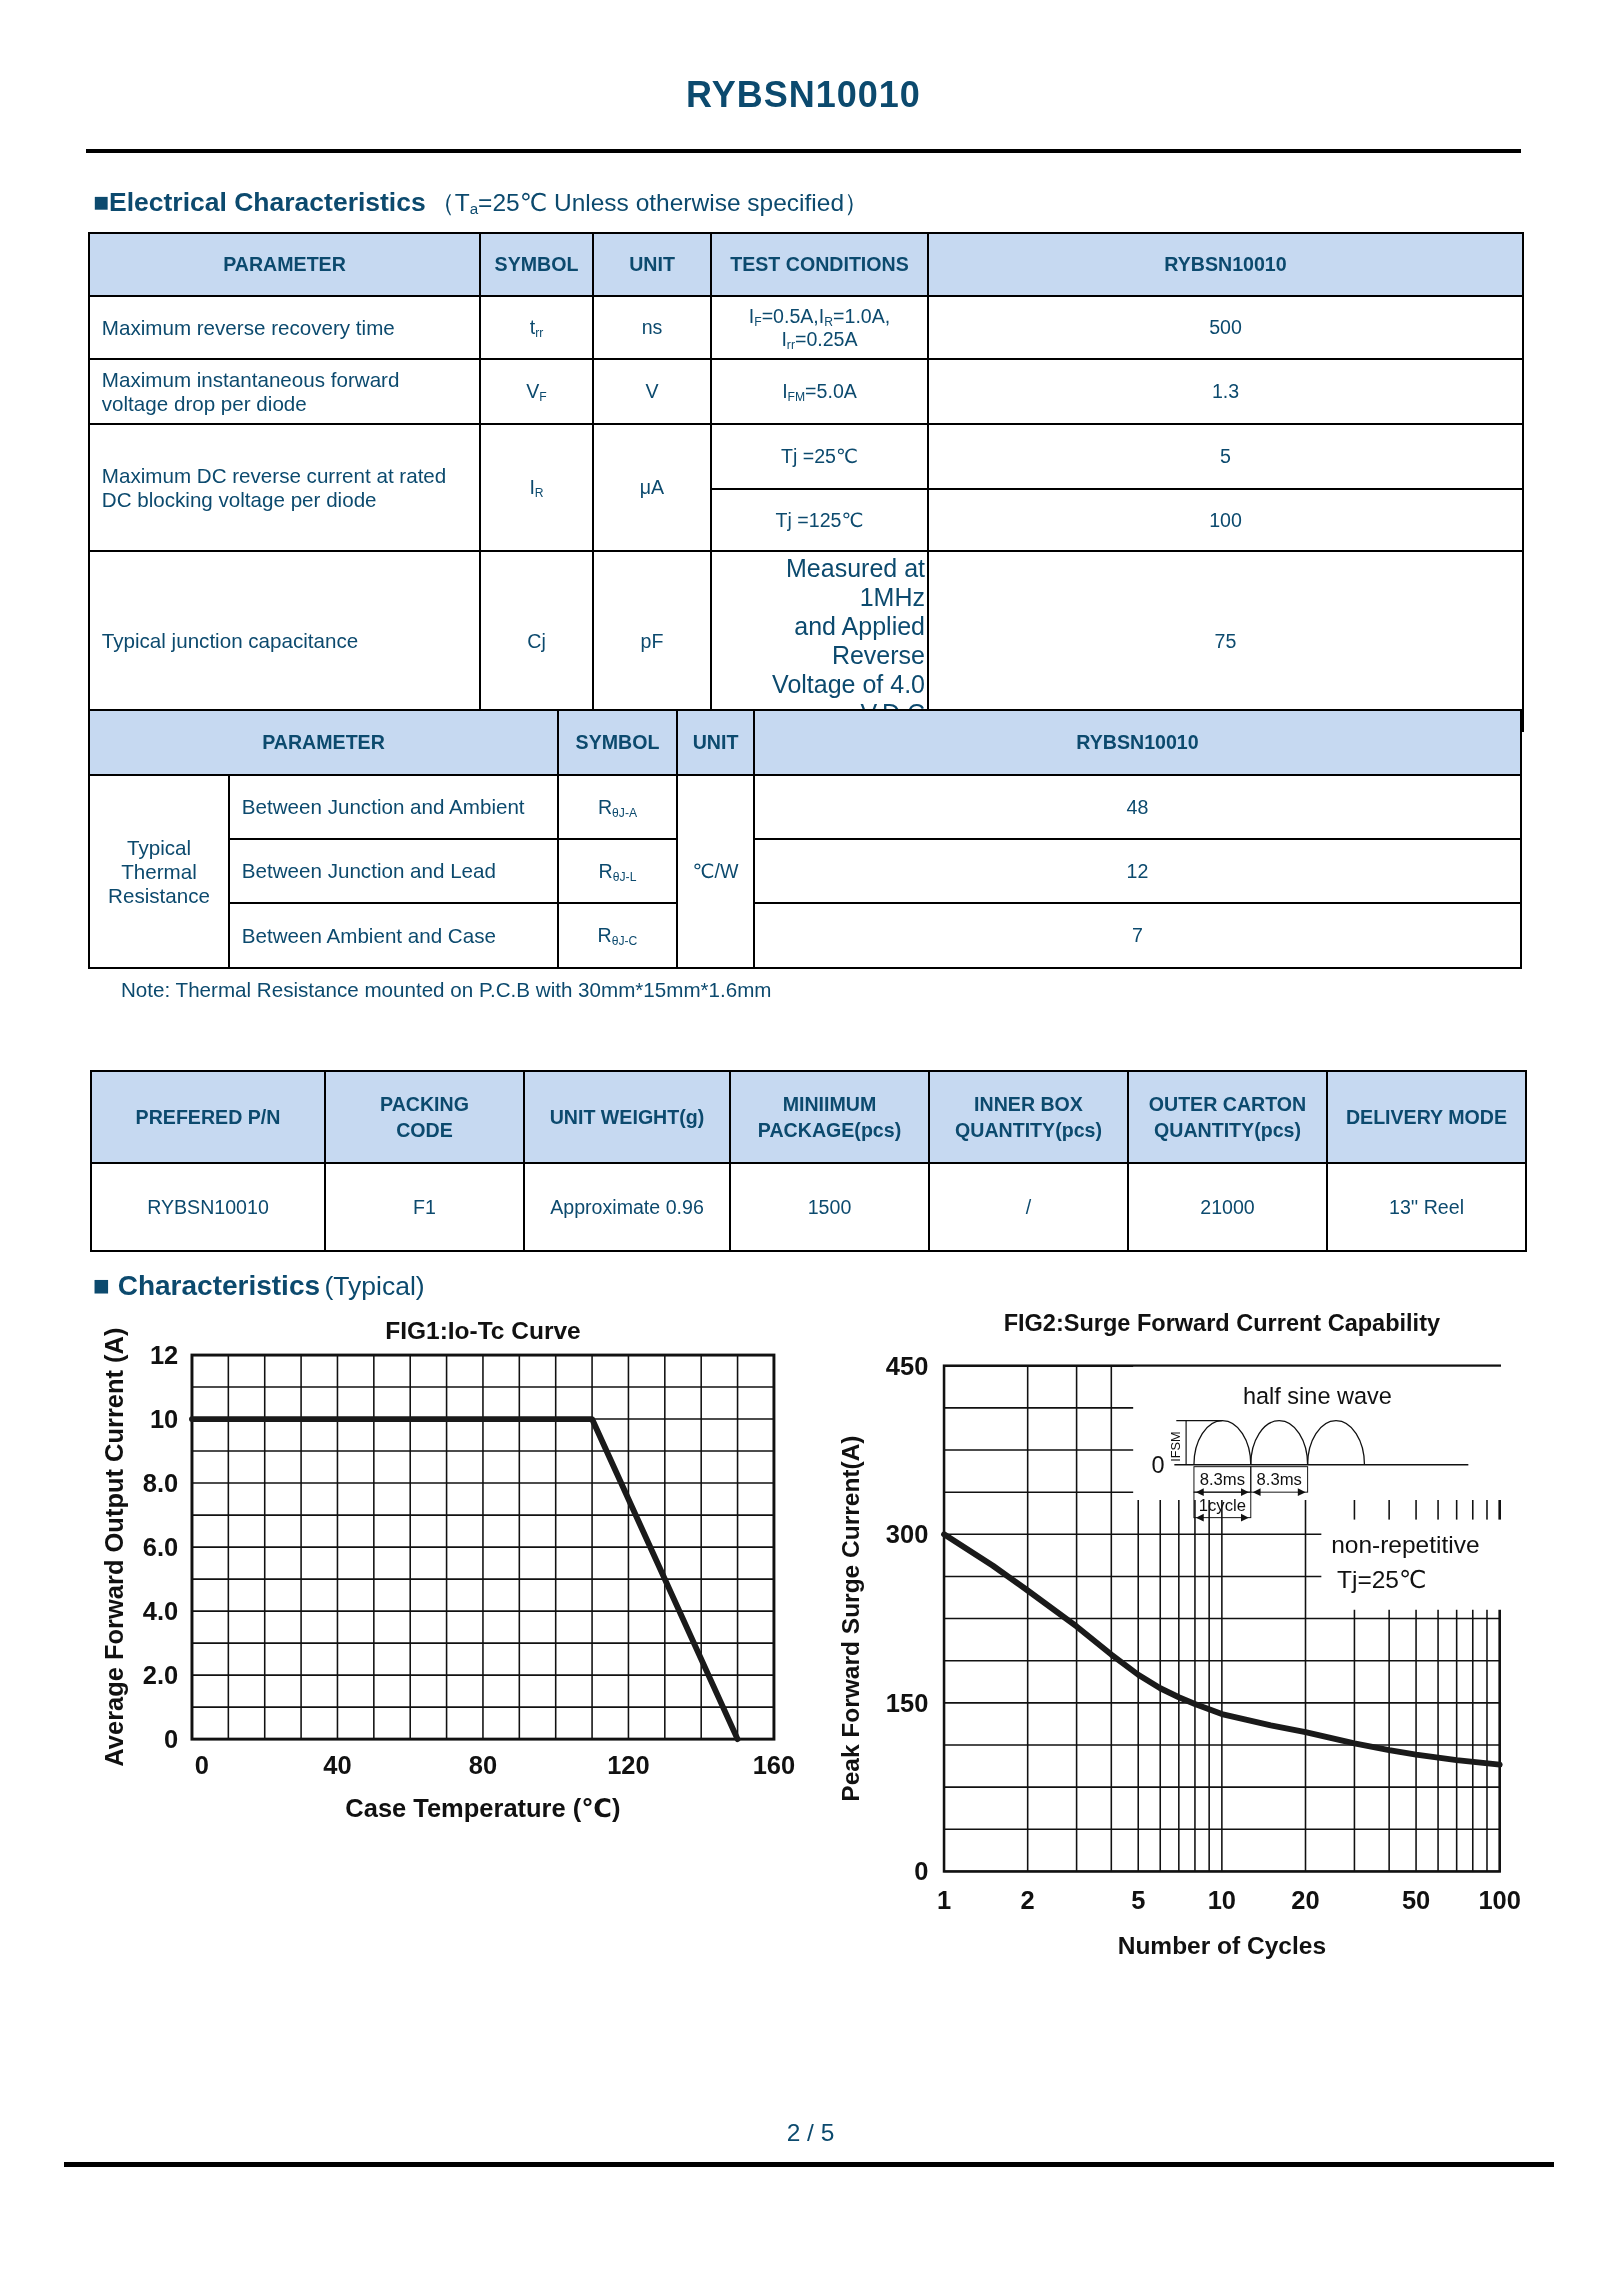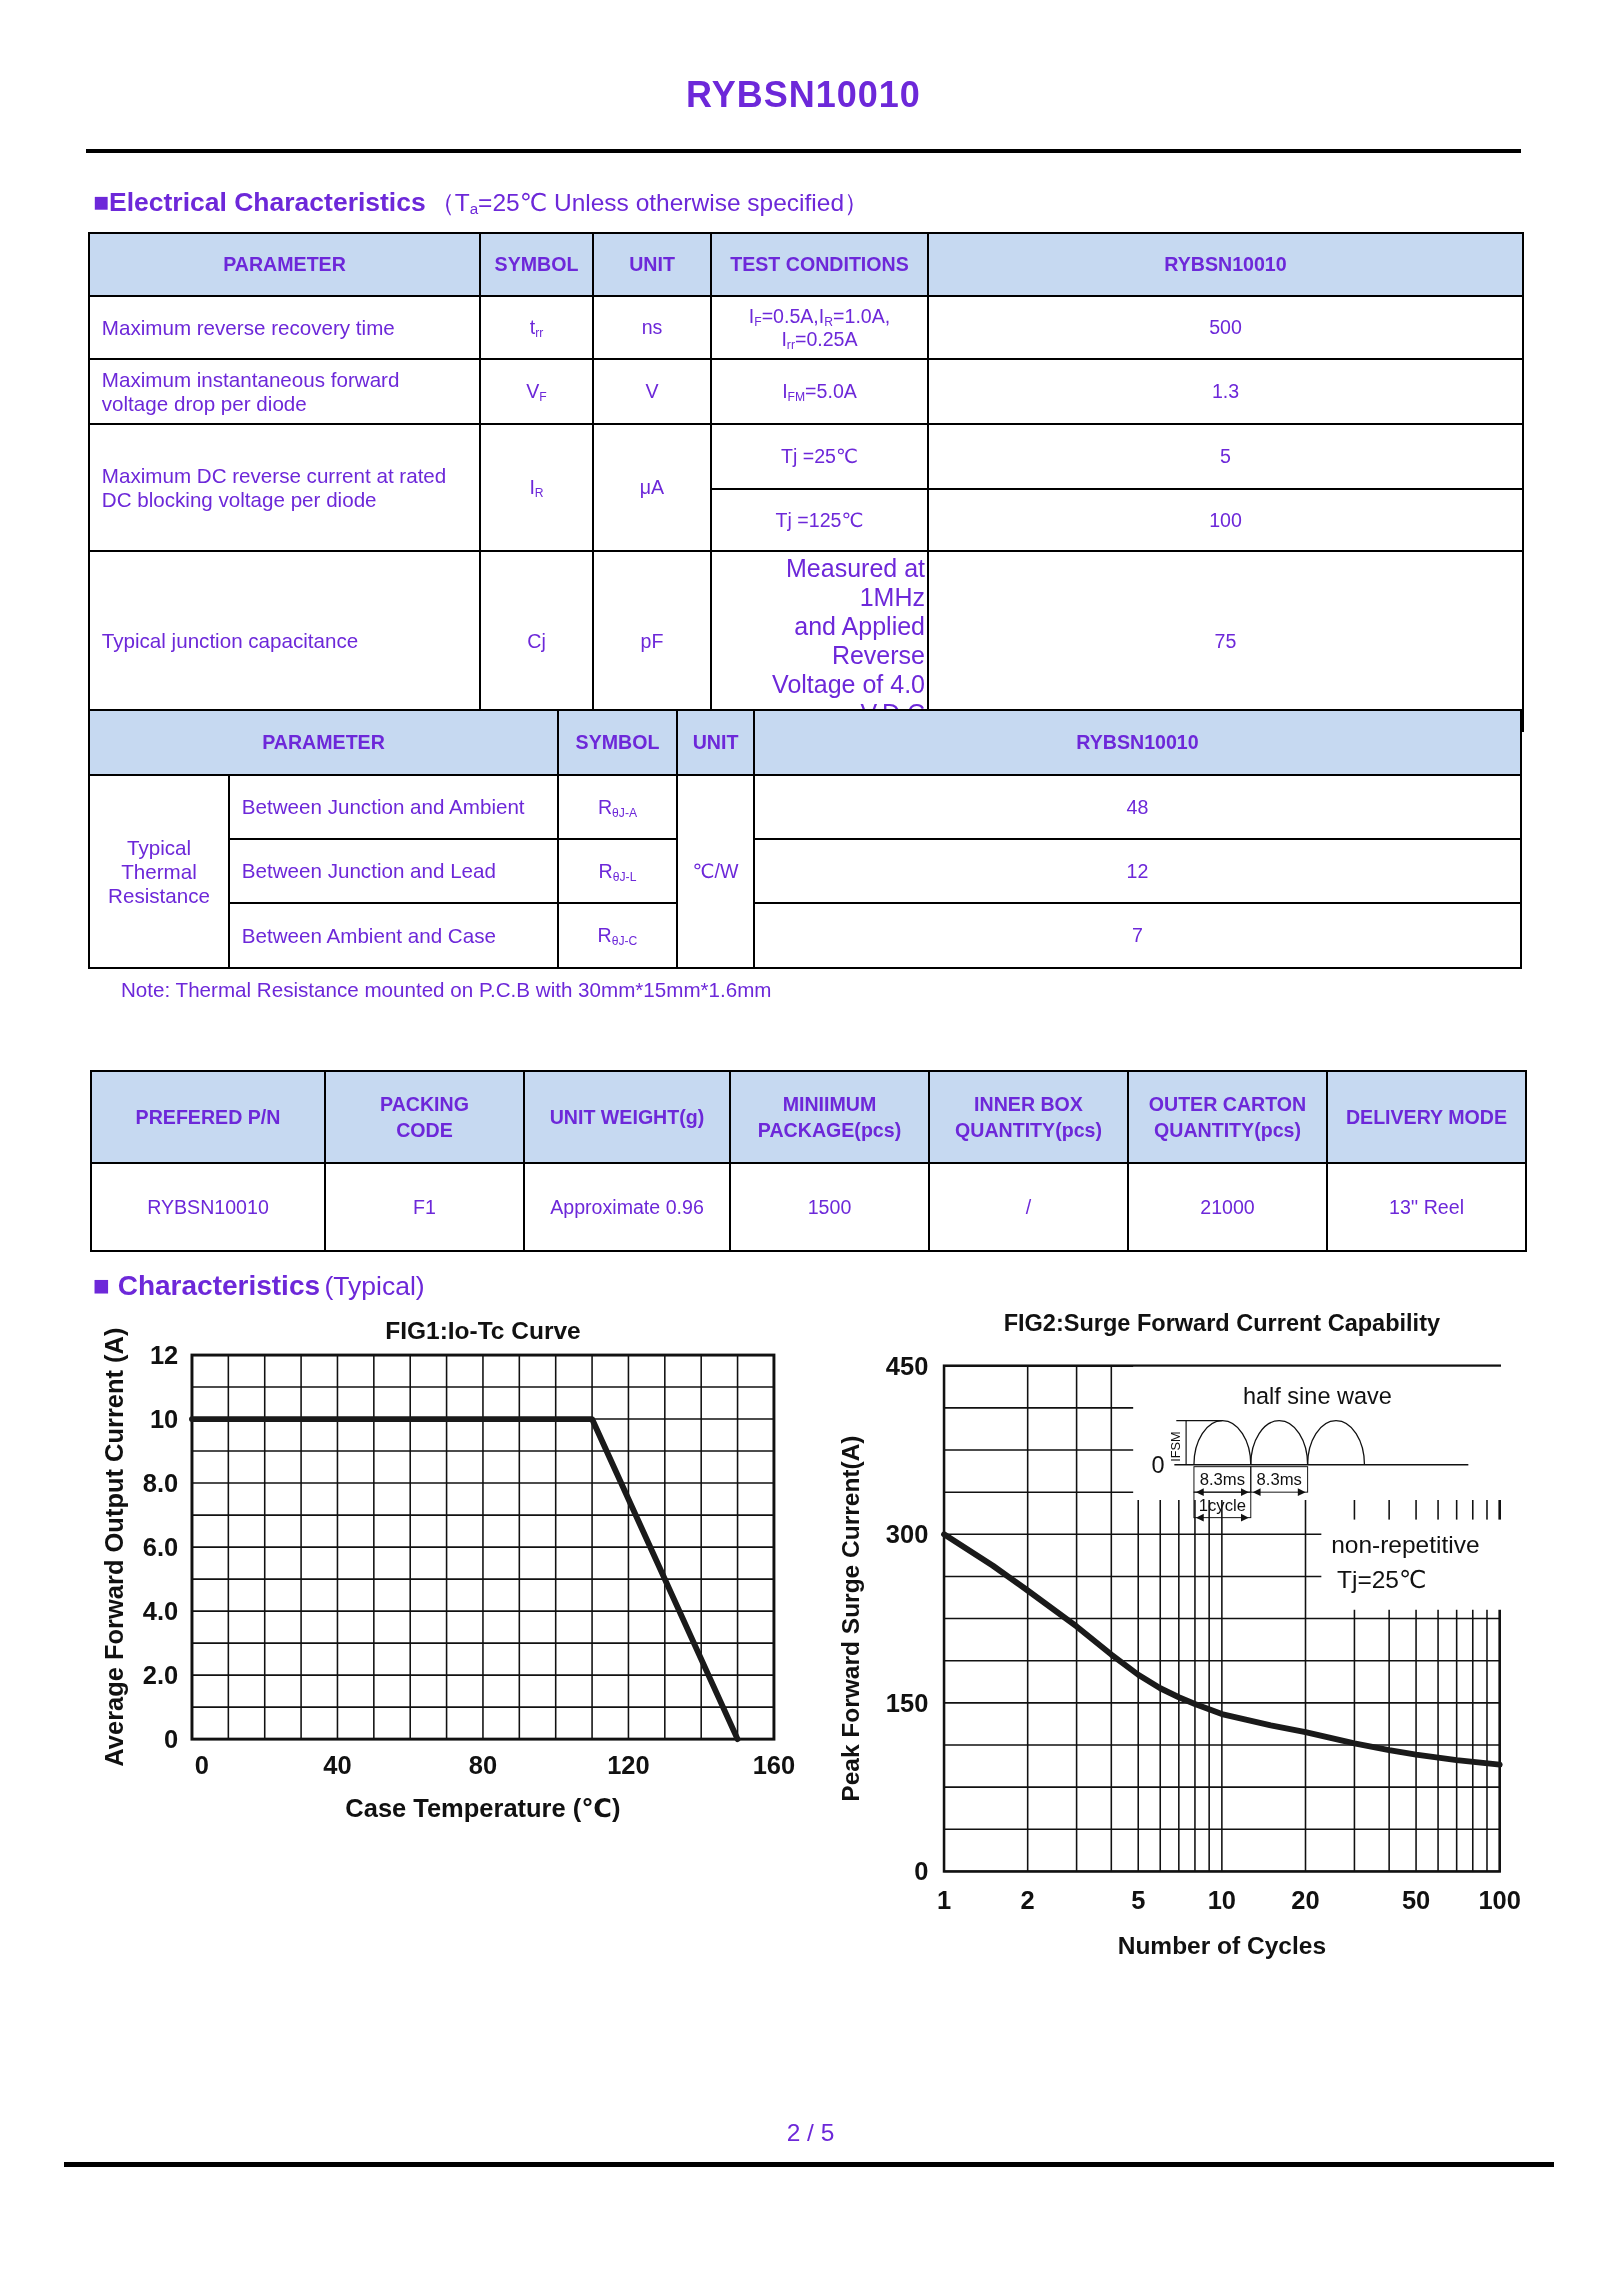--- a/index.html
+++ b/index.html
@@ -1,17 +1,17 @@
 <!DOCTYPE html>
 <html><head>
 <meta charset="utf-8">
 <style>
   html,body{margin:0;padding:0;background:#ffffff;}
   .page{position:relative;width:1621px;height:2293px;background:#fff;
-        font-family:"Liberation Sans","DejaVu Sans",sans-serif;color:#6d28d9;overflow:hidden;}
+        font-family:"Liberation Sans","DejaVu Sans",sans-serif;color:#0c4a6e;overflow:hidden;}
   .doc-title{position:absolute;top:74px;left:88px;width:1431px;text-align:center;
              font-size:36px;font-weight:bold;letter-spacing:1px;}
   .title-rule{position:absolute;top:149px;left:86px;width:1435px;height:3.9px;background:#000;}
   .sec-heading{position:absolute;left:93px;white-space:nowrap;}
   .h-bold{font-size:26.5px;font-weight:bold;}
   .h-paren{font-size:24.5px;font-weight:normal;}
   sub{font-size:0.62em;vertical-align:-0.22em;line-height:0;}
   table.tbl{position:absolute;border-collapse:collapse;table-layout:fixed;background:#fff;
             border:2.9px solid #000;}
   .tbl td,.tbl th{border:2px solid #000;vertical-align:middle;text-align:center;

